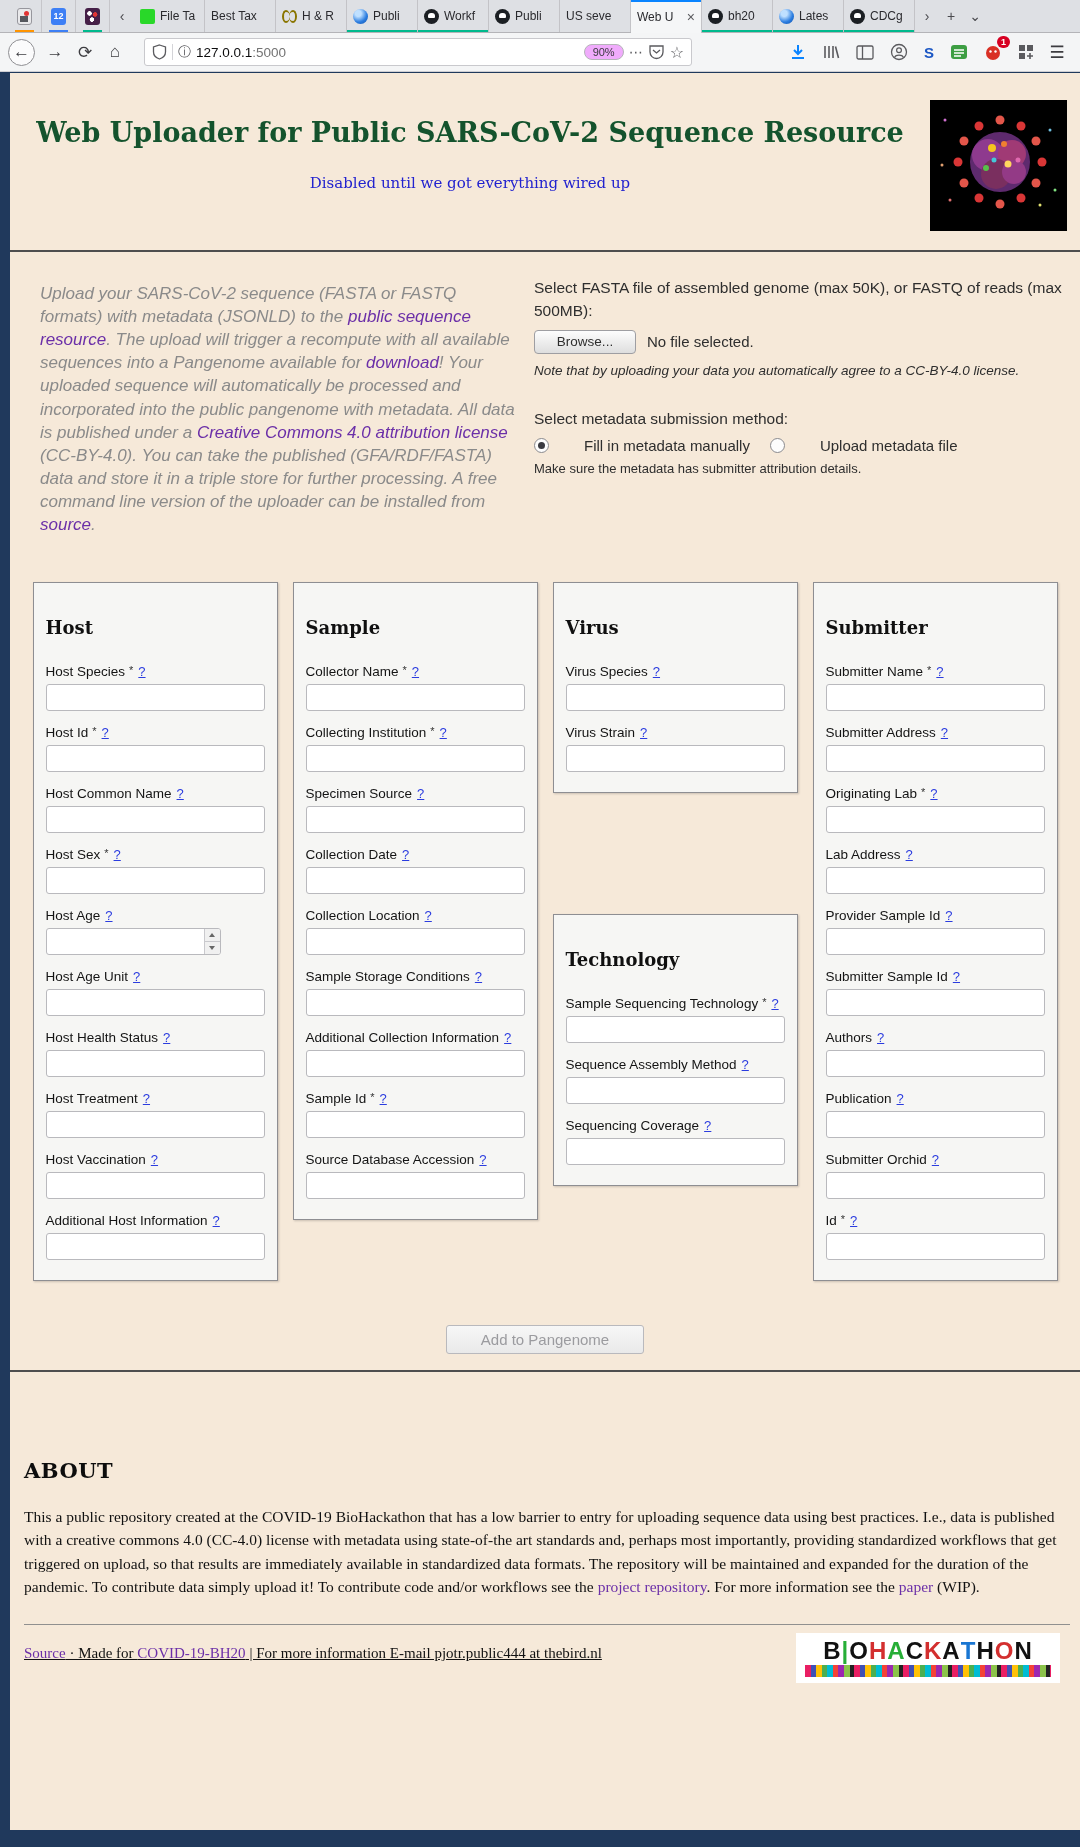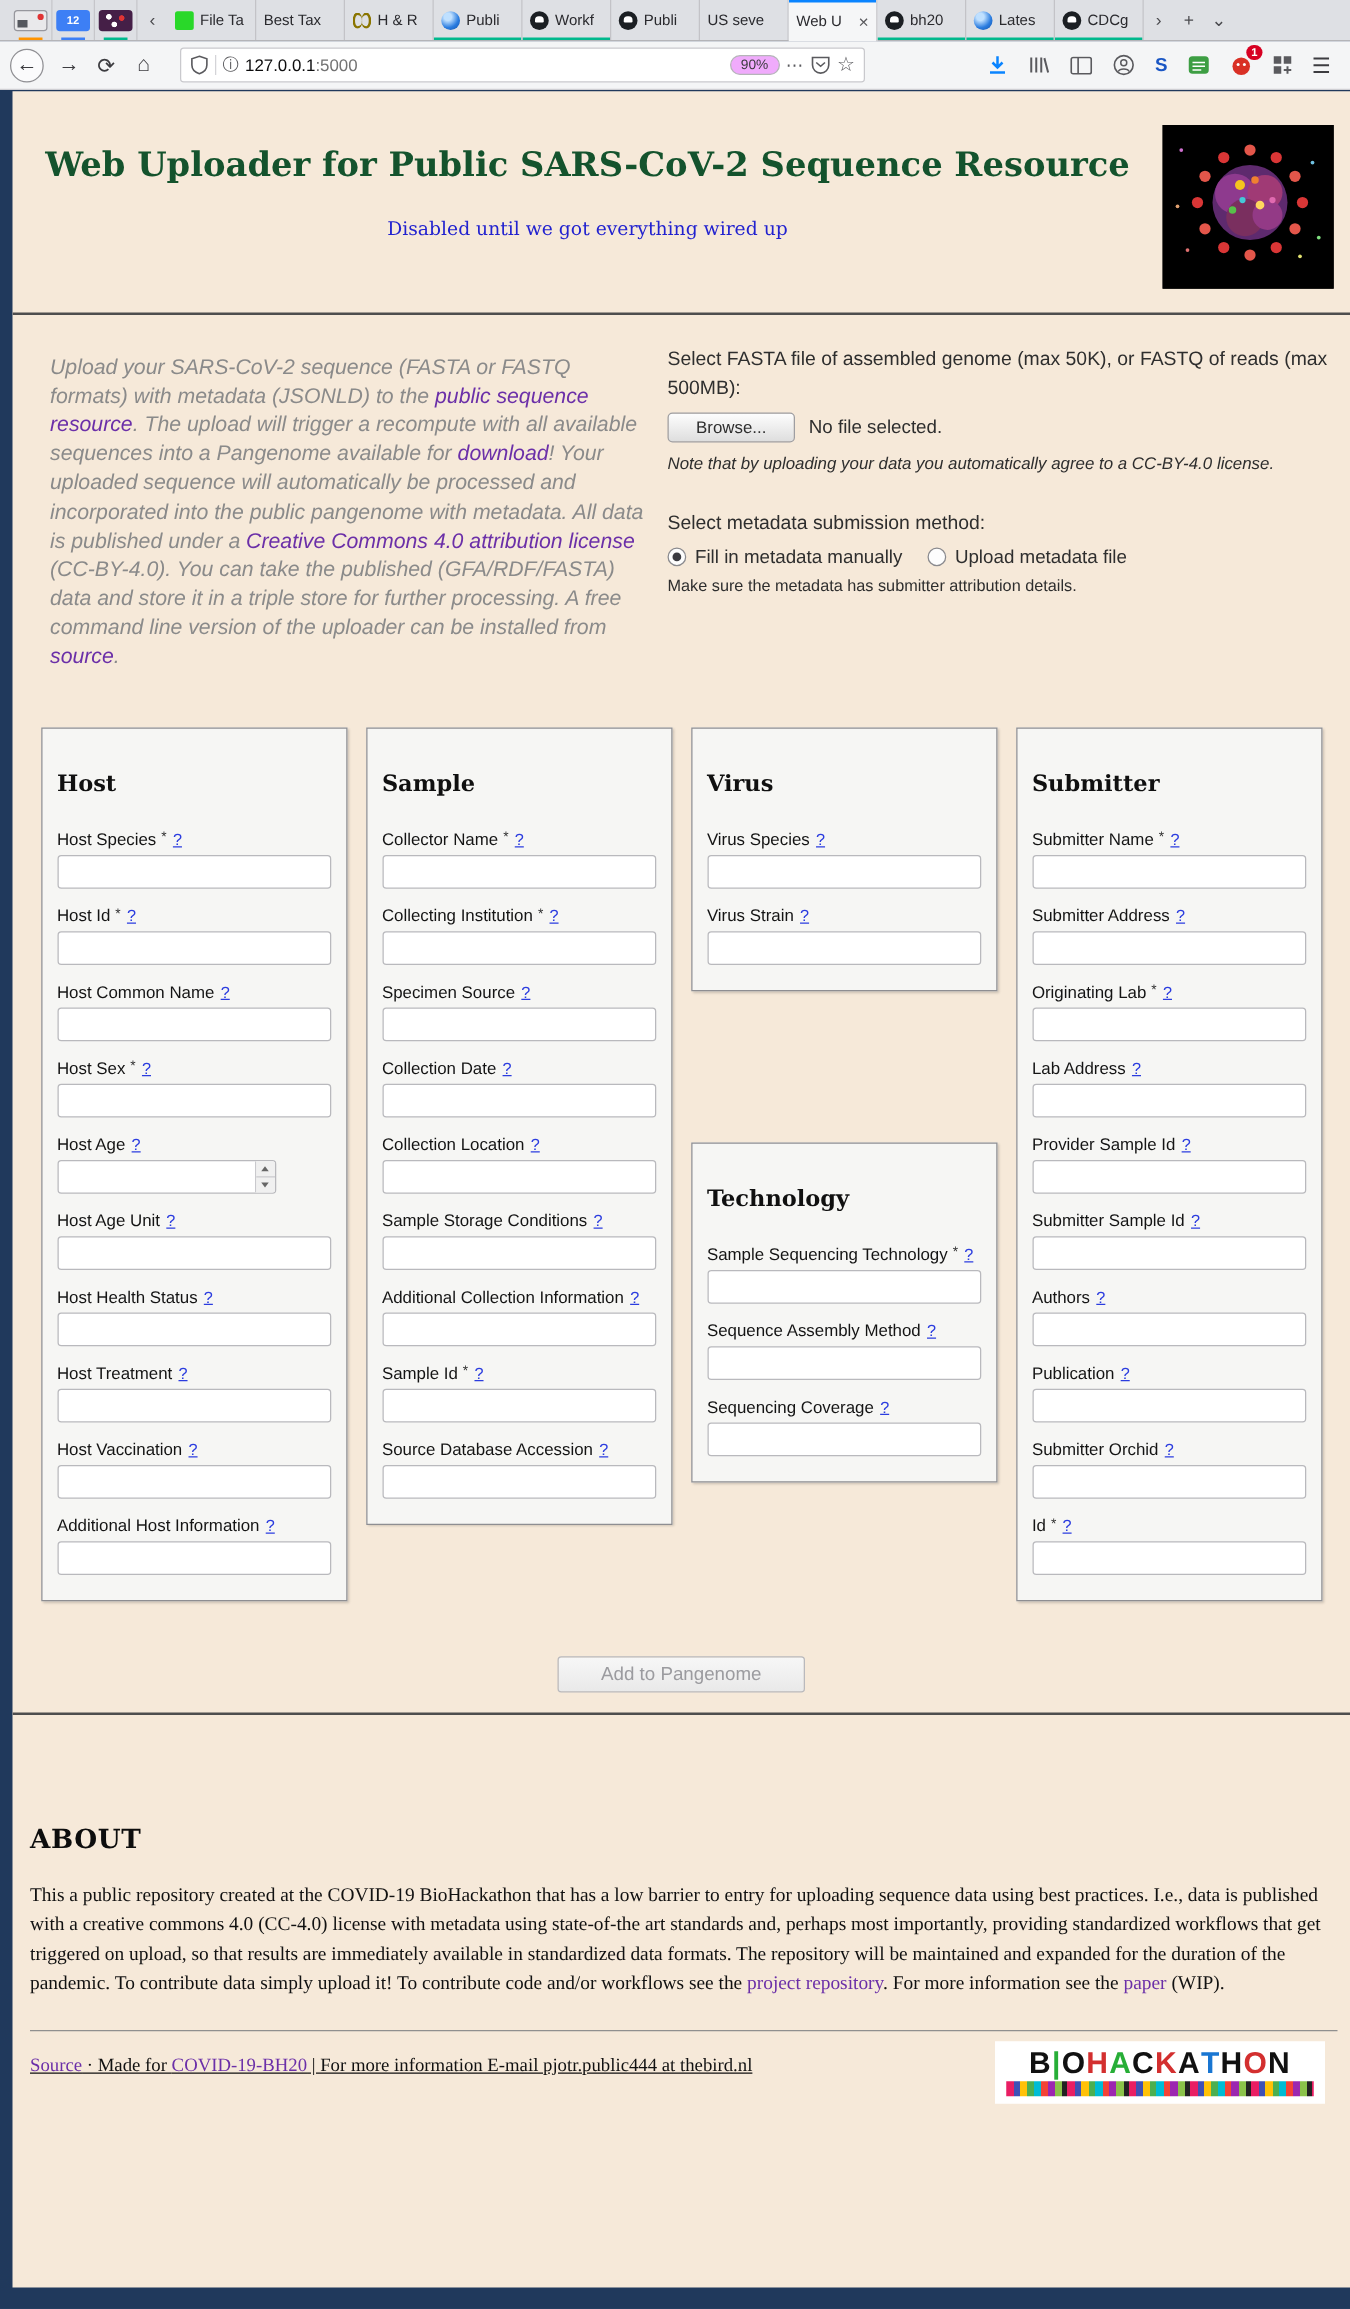--- a/index.html
+++ b/index.html
@@ -5,21 +5,21 @@
   * { box-sizing: border-box; margin: 0; padding: 0; }
   html,body { background:#20395c; font-family:"Liberation Sans",sans-serif; }
   .screen { position:relative; width:1080px; height:1847px; background:#20395c; overflow:hidden; }
 
   
   .chrome { position:absolute; top:0; left:0; width:1080px; }
   .tabbar { height:33px; background:#dee0e4; border-bottom:1px solid #b4b4b8; display:flex; align-items:stretch; padding-left:8px; }
   .pin { width:34px; display:flex; align-items:center; justify-content:center; position:relative; border-right:1px solid #c6c6ca; }
   .pin-line { position:absolute; bottom:0; left:7px; right:7px; height:2px; }
   .pin-line.orange { background:#ff9400; } .pin-line.blue { background:#3d7ff5; } .pin-line.teal { background:#00b98d; }
-  .pin-ico { width:27px; height:17px; border-radius:3px; display:flex; align-items:center; justify-content:center; }
+  .pin-ico { width:15px; height:17px; border-radius:3px; display:flex; align-items:center; justify-content:center; }
   .pin-ico.shot { background:#e9e9eb; border:1px solid #97979d; position:relative; }
   .pin-ico.shot::before { content:""; position:absolute; right:2px; top:2px; width:5px; height:5px; border-radius:50%; background:#e03434; }
   .pin-ico.shot::after { content:""; position:absolute; left:2px; bottom:2px; width:8px; height:6px; background:#55585e; }
   .pin-ico.cal { background:#3d7ff5; color:#fff; font-size:9px; font-weight:bold; }
   .pin-ico.chat { background:#451f47; position:relative; }
   .pin-ico.chat::before { content:""; position:absolute; inset:0; border-radius:3px;
     background:
       radial-gradient(circle at 30% 32%, #fff 0 2px, transparent 2.5px),
       radial-gradient(circle at 68% 38%, #e03434 0 2px, transparent 2.5px),
       radial-gradient(circle at 46% 68%, #fff 0 2px, transparent 2.5px); }
@@ -67,21 +67,21 @@
   .intro-text { width:482px; flex:none; margin:30px 0 0 30px; font-style:italic; font-size:17px; line-height:1.36; color:#8a8a8a; }
   .intro-text a { color:#6b2fa8; }
   .upload-col { flex:1; margin:24px 10px 0 12px; font-size:15.5px; color:#2e2e2e; }
   .fasta-label { line-height:1.5; }
   .file-row { display:flex; align-items:center; margin-top:7px; gap:11px; }
   .browse-btn { width:102px; height:24px; background:linear-gradient(#fdfdfd,#dedede); border:1px solid #9e9ea2; border-radius:4px; font-size:13.5px; color:#2e2e2e; font-family:"Liberation Sans",sans-serif; }
   .no-file { font-size:15px; }
   .license-note { font-size:13.5px; margin-top:9px;font-style:italic; }
   .meta-label { margin-top:32px; }
   .radio-row { display:flex; align-items:center; gap:20px; margin-top:9px; font-size:15px; }
-  .radio-opt { display:flex; align-items:center; }
+  .radio-opt { display:flex; align-items:center;gap:28px; }
   .radio { width:15px; height:15px; border:1px solid #8a8a8e; border-radius:50%; background:#fdfdfd; display:inline-flex; align-items:center; justify-content:center; margin-right:7px; flex:none; }
   .radio.sel::after { content:""; width:7px; height:7px; border-radius:50%; background:#3a3a40; }
   .meta-note { font-size:13px; margin-top:7px; }
 
   .form-grid { display:grid; grid-template-columns:repeat(4,245px); grid-template-areas:"host sample virus submitter" "host sample tech submitter"; gap:26px 15px; justify-content:center; align-items:start; margin-top:46px; }
   .group { background:#f6f6f4; border:1px solid #8e8e92; box-shadow:1px 1px 2px rgba(0,0,0,0.18); padding:20px 12px 6px; }
   .legend { font-family:"DejaVu Serif","Liberation Serif",serif; font-weight:bold; font-size:18px; color:#101010; margin:14px 0 26px; }
   .field { margin-bottom:14px; }
   .flabel { font-size:13.5px; color:#141414; margin-bottom:5px; }
   .req { font-size:11px; vertical-align:top; margin-left:4px; color:#333; }

